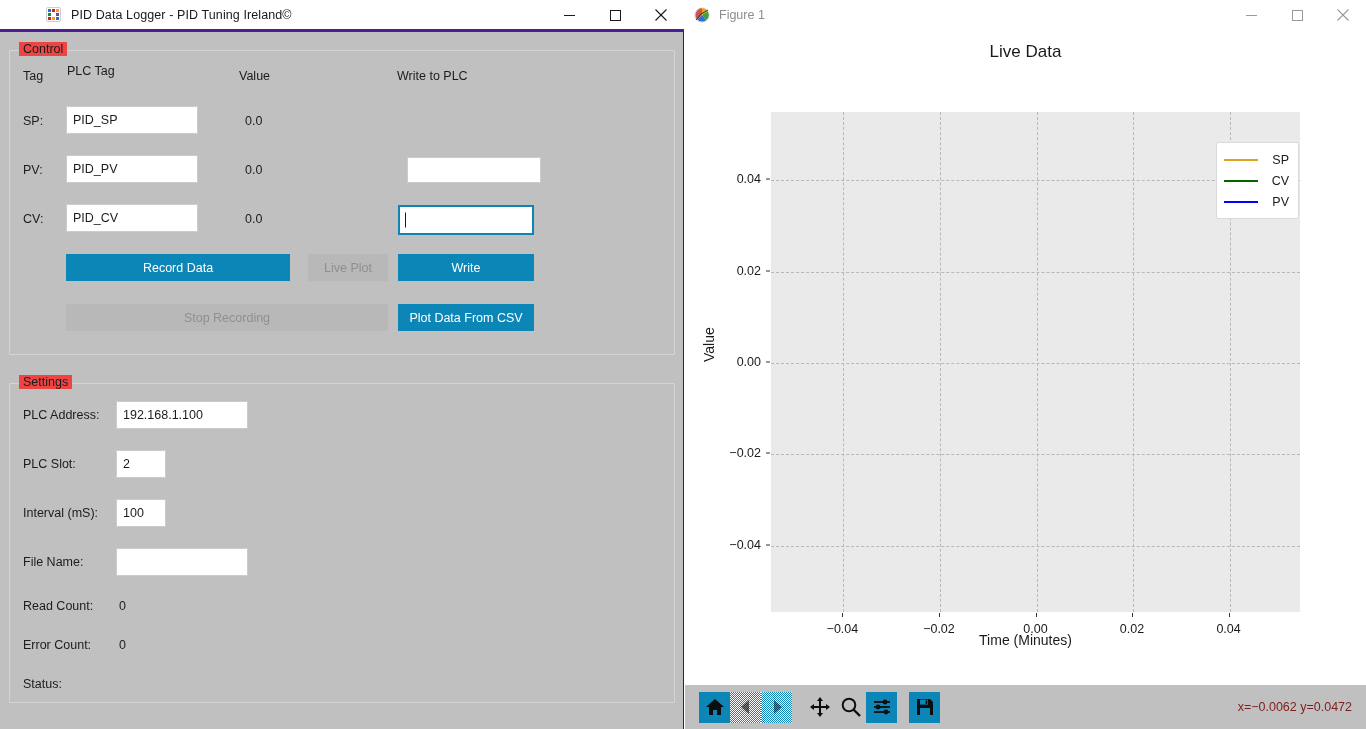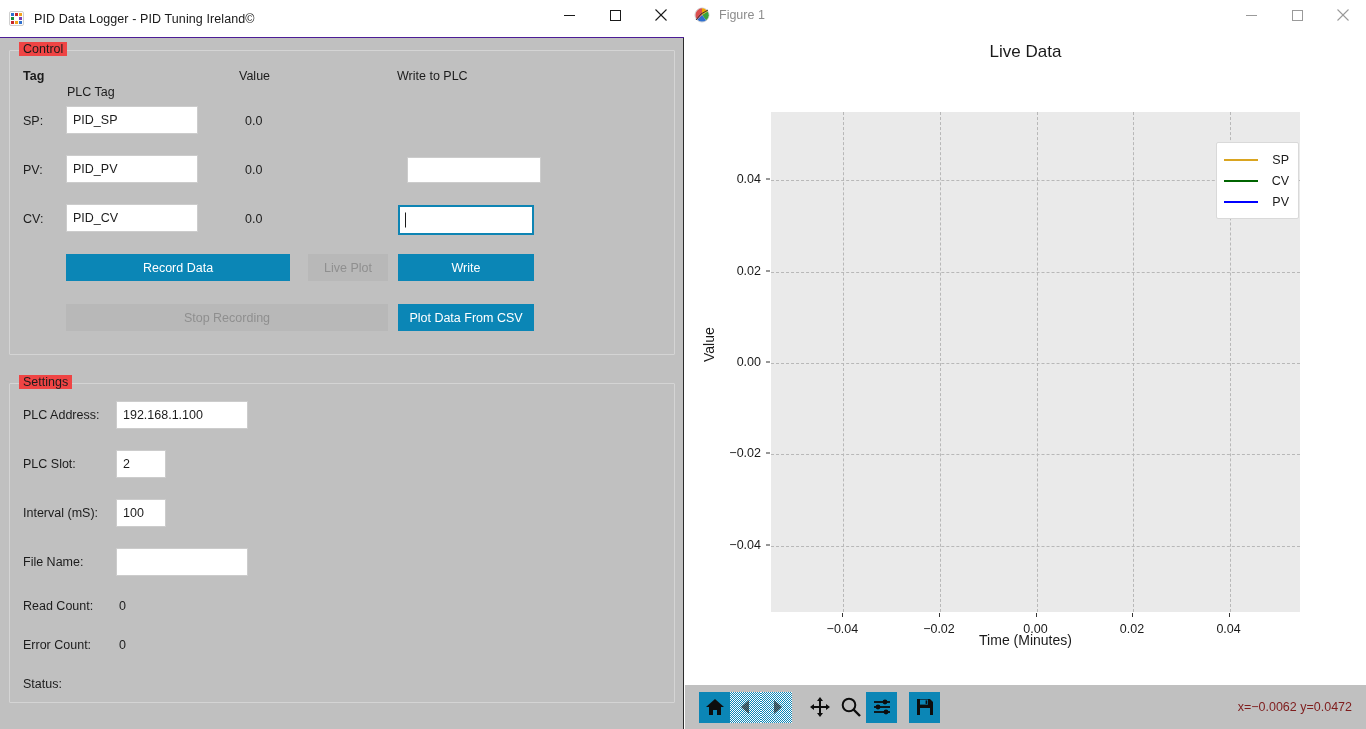--- a/index.html
+++ b/index.html
@@ -15,24 +15,25 @@
 
   
   #pid-window {
     position: absolute; left: 0; top: 0;
     width: 684px; height: 729px;
     background: #c0c0c0;
     border-right: 1px solid #2b2b2b;
   }
   #pid-titlebar {
     position: absolute; left: 0; top: 0;
-    width: 684px; height: 38px;
+    width: 684px; height: 32px;
     background: #ffffff;
     display: flex; align-items: center;
-    border-bottom: 1px solid #4c1d95;
+    border-bottom: 3px solid #4c1d95;
+    padding-left: 37px;
   }
   .tb-icon-wrap {
     margin-left: 8px; width: 17px; height: 17px;
     display: flex; align-items: center; justify-content: center;
   }
   .dotgrid { width: 15px; height: 15px; position: relative; background: #fdfdfd; border: 1px solid #cfcfcf; border-radius: 2px; }
   .dotgrid i { position: absolute; width: 3px; height: 3px; display: block; }
   #pid-title-text {
     margin-left: 9px;
     font-size: 12.5px; color: #1a1a1a; letter-spacing: 0.1px;
@@ -243,22 +244,22 @@
               <line x1="0.5" y1="0.5" x2="11.5" y2="11.5" stroke="#1a1a1a" stroke-width="1.1"></line>
               <line x1="11.5" y1="0.5" x2="0.5" y2="11.5" stroke="#1a1a1a" stroke-width="1.1"></line>
             </svg>
         </div>
       </div>
     </div>
 
     <div class="groupbox" id="control-box">
       <span class="group-legend">Control</span>
 
-      <span class="col-head" style="left:13px; top:18px;font-weight:bold;">Tag</span>
-      <span class="col-head" style="left:57px; top:34px;">PLC Tag</span>
+      <span class="col-head" style="left:13px; top:18px;">Tag</span>
+      <span class="col-head" style="left:57px; top:13px;">PLC Tag</span>
       <span class="col-head" style="left:229px; top:18px;">Value</span>
       <span class="col-head" style="left:387px; top:18px;">Write to PLC</span>
 
       <span class="row-label" style="left:13px; top:63px;">SP:</span>
       <input class="txtbox" style="left: 56px; top: 55px; width: 132px; height: 28px;" value="PID_SP">
       <span class="val-text" style="left:235px; top:63px;">0.0</span>
       <input class="txtbox" style="left: 397px; top: 106px; width: 134px; height: 26px;" value="">
 
       <span class="row-label" style="left:13px; top:112px;">PV:</span>
       <input class="txtbox" style="left: 56px; top: 104px; width: 132px; height: 28px;" value="PID_PV">

